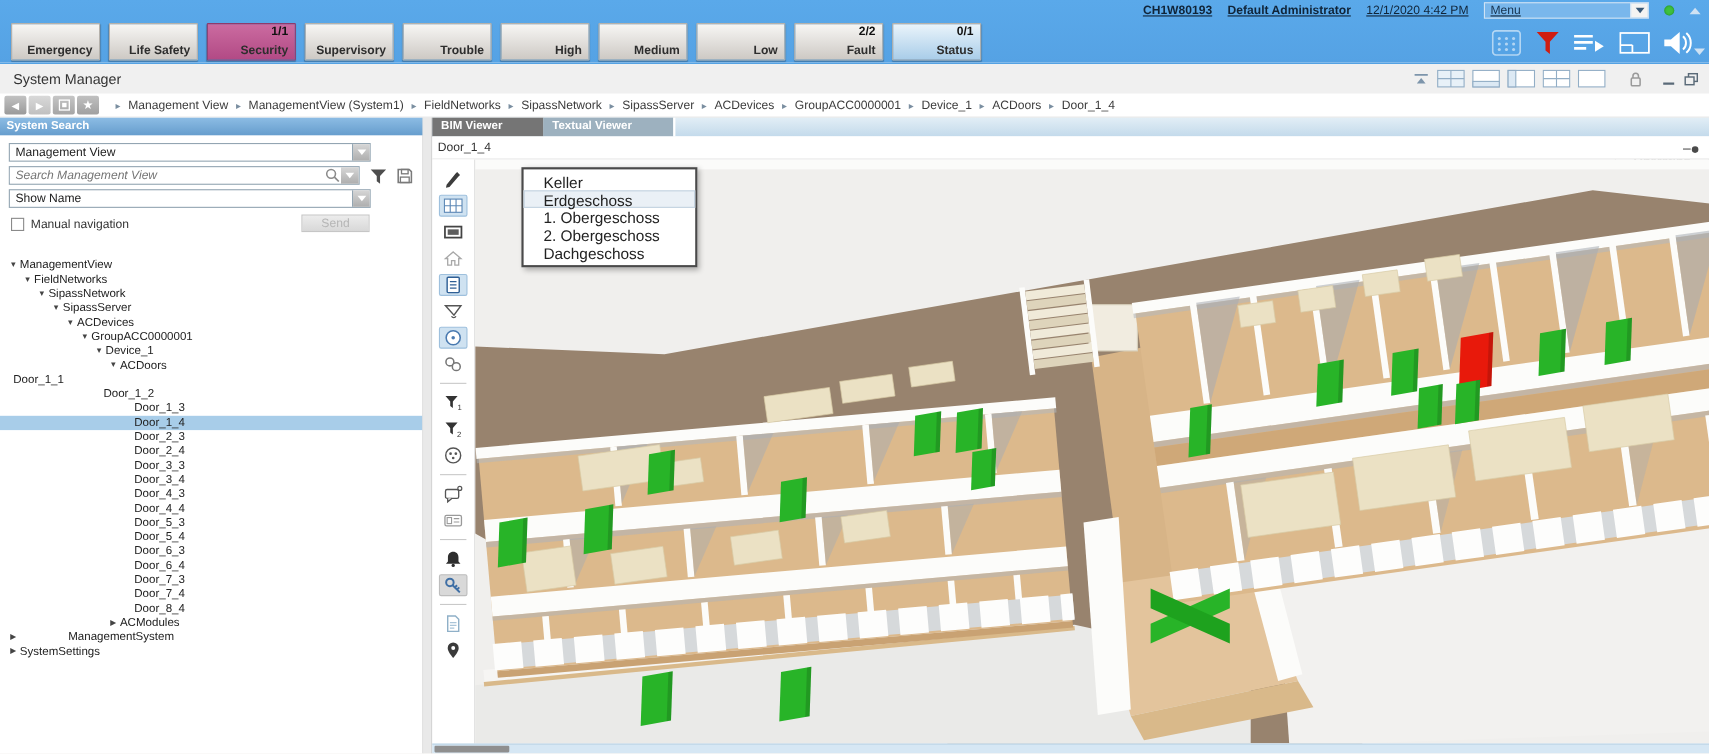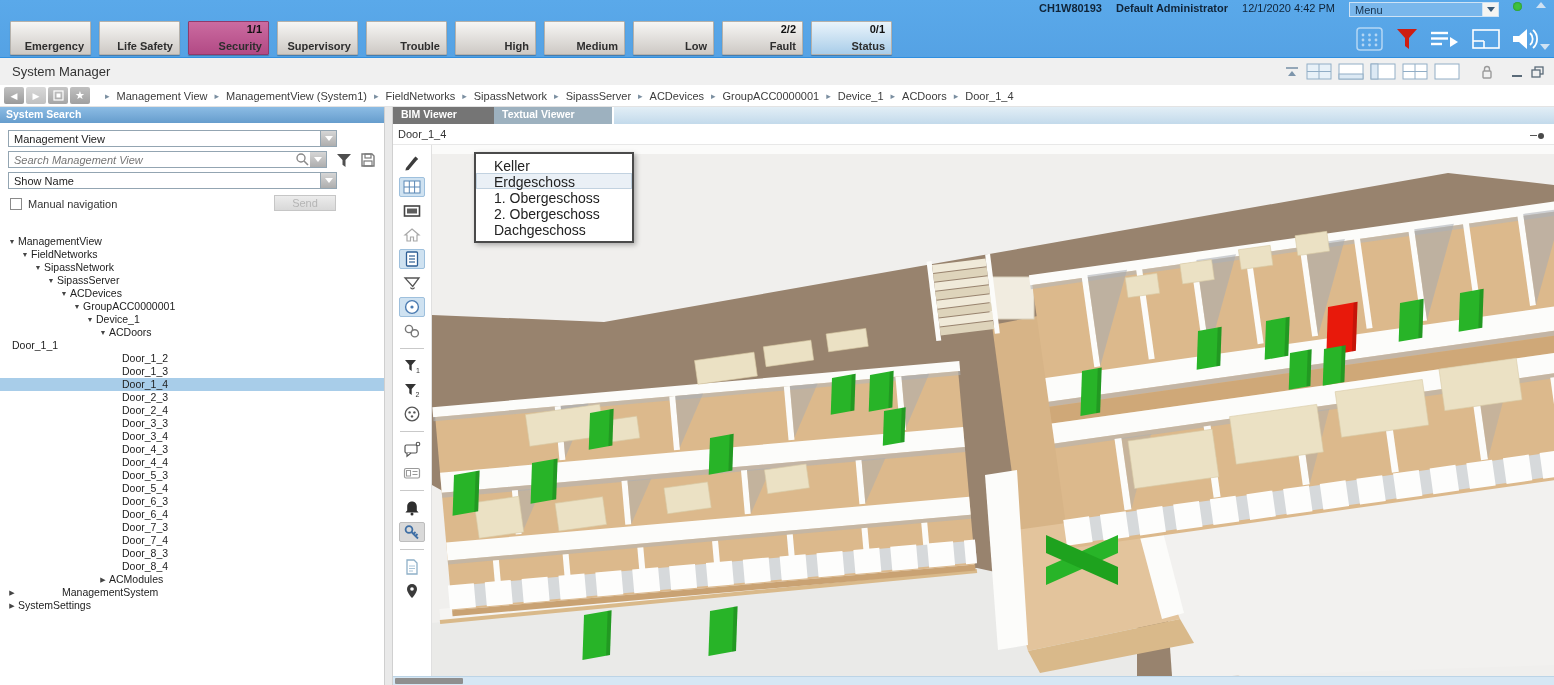--- a/index.html
+++ b/index.html
@@ -2,21 +2,21 @@
 <html><head>
 <meta charset="utf-8">
 <style>
   * { margin:0; padding:0; box-sizing:border-box; }
   html,body { width:1554px; height:685px; overflow:hidden; }
   body { font-family:"Liberation Sans", sans-serif; font-size:11px; color:#333; background:#fff; }
   .app { width:1554px; height:685px; display:flex; flex-direction:column; }
 
   
   .topbar { height:57px; background:linear-gradient(#5aa9ea,#55a2e4); position:relative; flex:none; }
-  .sysinfo { position:absolute; top:2px; right:8px; display:flex; align-items:flex-start; gap:14px; color:#102438; font-size:11px; }
+  .sysinfo { position:absolute; top:2px; right:8px; display:flex; align-items:center; gap:14px; color:#102438; font-size:11px;text-decoration:underline; }
   .sysinfo .strong { font-weight:bold; }
   .menu-combo { display:flex; align-items:center; width:150px; height:15px; background:#79b7ec; border:1px solid #cfe3f5; }
   .menu-combo .menu-label { flex:1; padding:0 5px; color:#15314d; }
   .menu-combo .menu-arrow-btn { width:16px; height:13px; background:#f4f4f2; border-left:1px solid #cfe3f5; display:flex; align-items:center; justify-content:center; }
   .menu-combo .menu-arrow-btn i { width:0; height:0; border-left:4px solid transparent; border-right:4px solid transparent; border-top:5px solid #3a5a78; }
   .conn-dot { width:9px; height:9px; border-radius:50%; background:#3fc13f; box-shadow:0 0 2px #1c7a1c inset; }
   .collapse-tri-up { width:0; height:0; border-left:5px solid transparent; border-right:5px solid transparent; border-bottom:6px solid #cfe2f3; }
   .alarm-row { position:absolute; left:10px; top:21px; display:flex; gap:8px; }
   .alarm-btn { width:81px; height:34px; background:linear-gradient(#f7f6f4,#cdc9c4); border:1px solid #b5b1ab; border-radius:1px; box-shadow:0 1px 1px rgba(0,0,0,.25); position:relative; cursor:pointer; }
   .alarm-btn .cnt { position:absolute; top:1px; right:6px; font-weight:bold; color:#111; }
@@ -355,21 +355,21 @@
             <span>Device_1</span>
           </div>
           <div class="tree-row" style="padding-left: 97px;">
             <span class="tw">▼</span>
             <span>ACDoors</span>
           </div>
           <div class="tree-row" style="">
             <span class="tw"></span>
             <span>Door_1_1</span>
           </div>
-          <div class="tree-row" style="padding-left: 110px;">
+          <div class="tree-row" style="padding-left: 82px;">
             <span class="tw"></span>
             <span>Door_1_2</span>
           </div>
           <div class="tree-row" style="padding-left: 110px;">
             <span class="tw"></span>
             <span>Door_1_3</span>
           </div>
           <div class="tree-row sel" style="padding-left: 110px;">
             <span class="tw"></span>
             <span>Door_1_4</span>
@@ -414,24 +414,20 @@
             <span class="tw"></span>
             <span>Door_6_4</span>
           </div>
           <div class="tree-row" style="padding-left: 110px;">
             <span class="tw"></span>
             <span>Door_7_3</span>
           </div>
           <div class="tree-row" style="padding-left: 110px;">
             <span class="tw"></span>
             <span>Door_7_4</span>
-          </div>
-          <div class="tree-row" style="padding-left: 110px;">
-            <span class="tw"></span>
-            <span>Door_8_3</span>
           </div>
           <div class="tree-row" style="padding-left: 110px;">
             <span class="tw"></span>
             <span>Door_8_4</span>
           </div>
           <div class="tree-row" style="padding-left: 97px;">
             <span class="tw">▶</span>
             <span>ACModules</span>
           </div>
           <div class="tree-row" style="padding-left: 6px; gap: 44px;">

